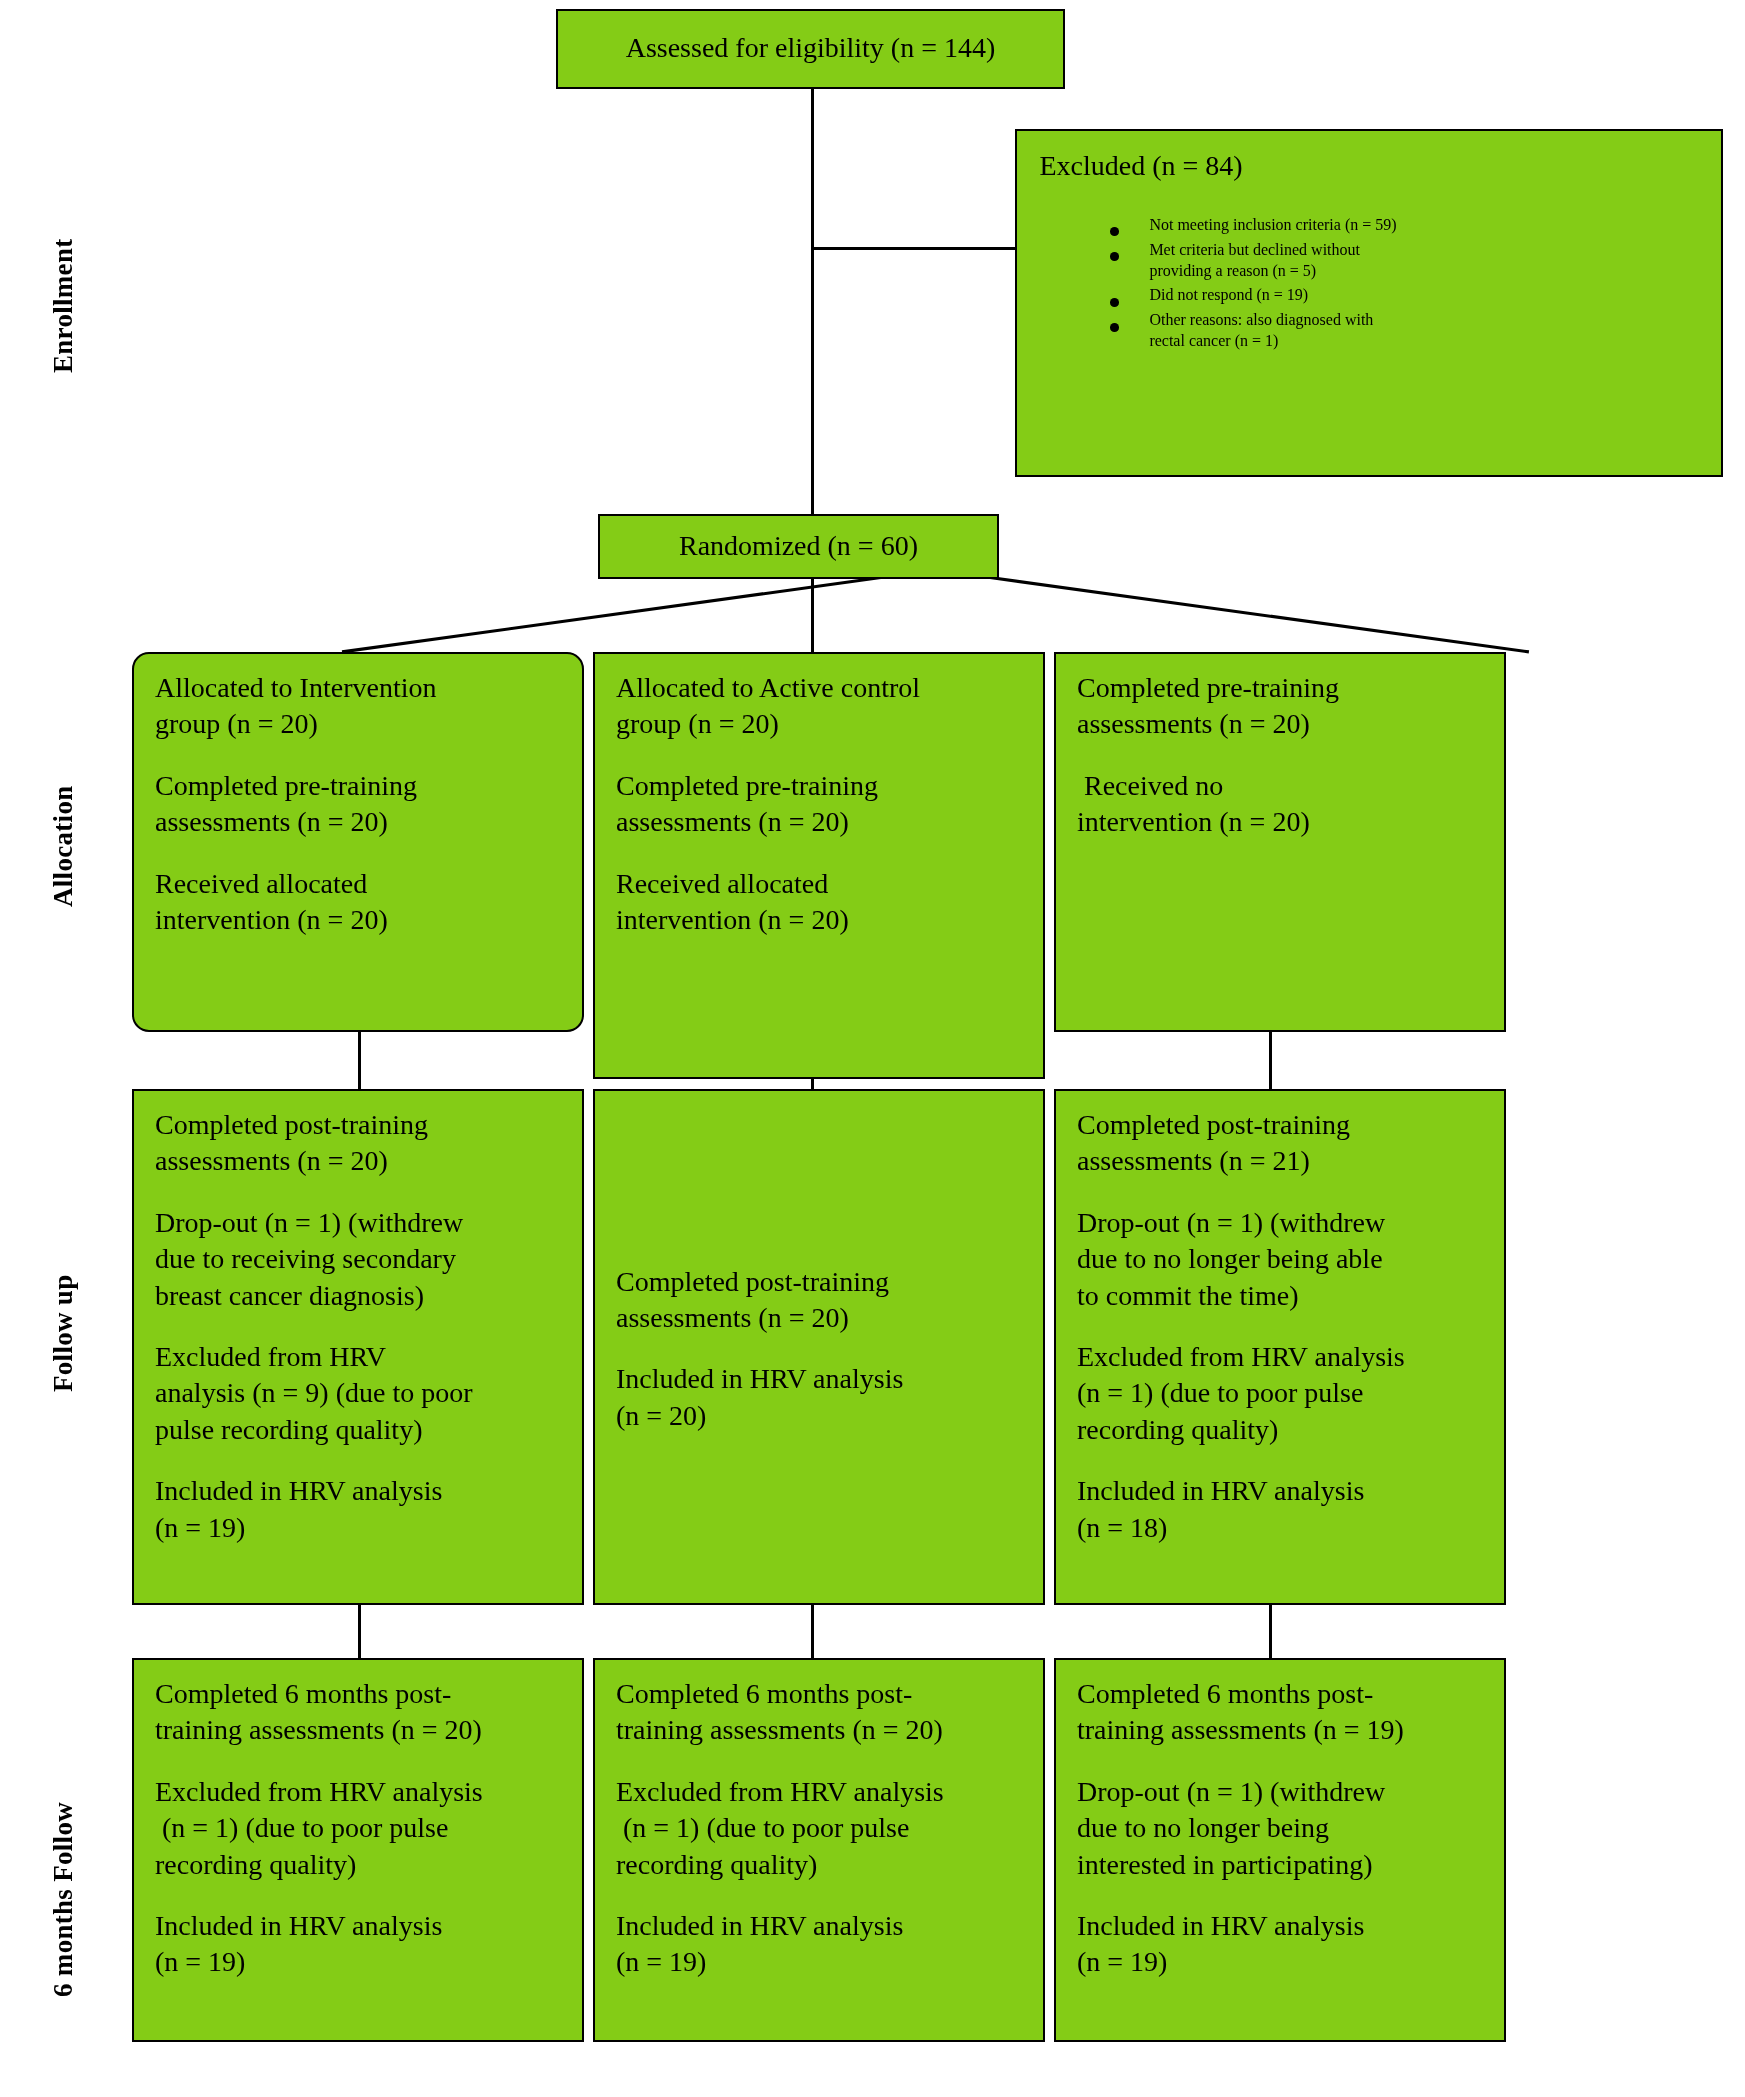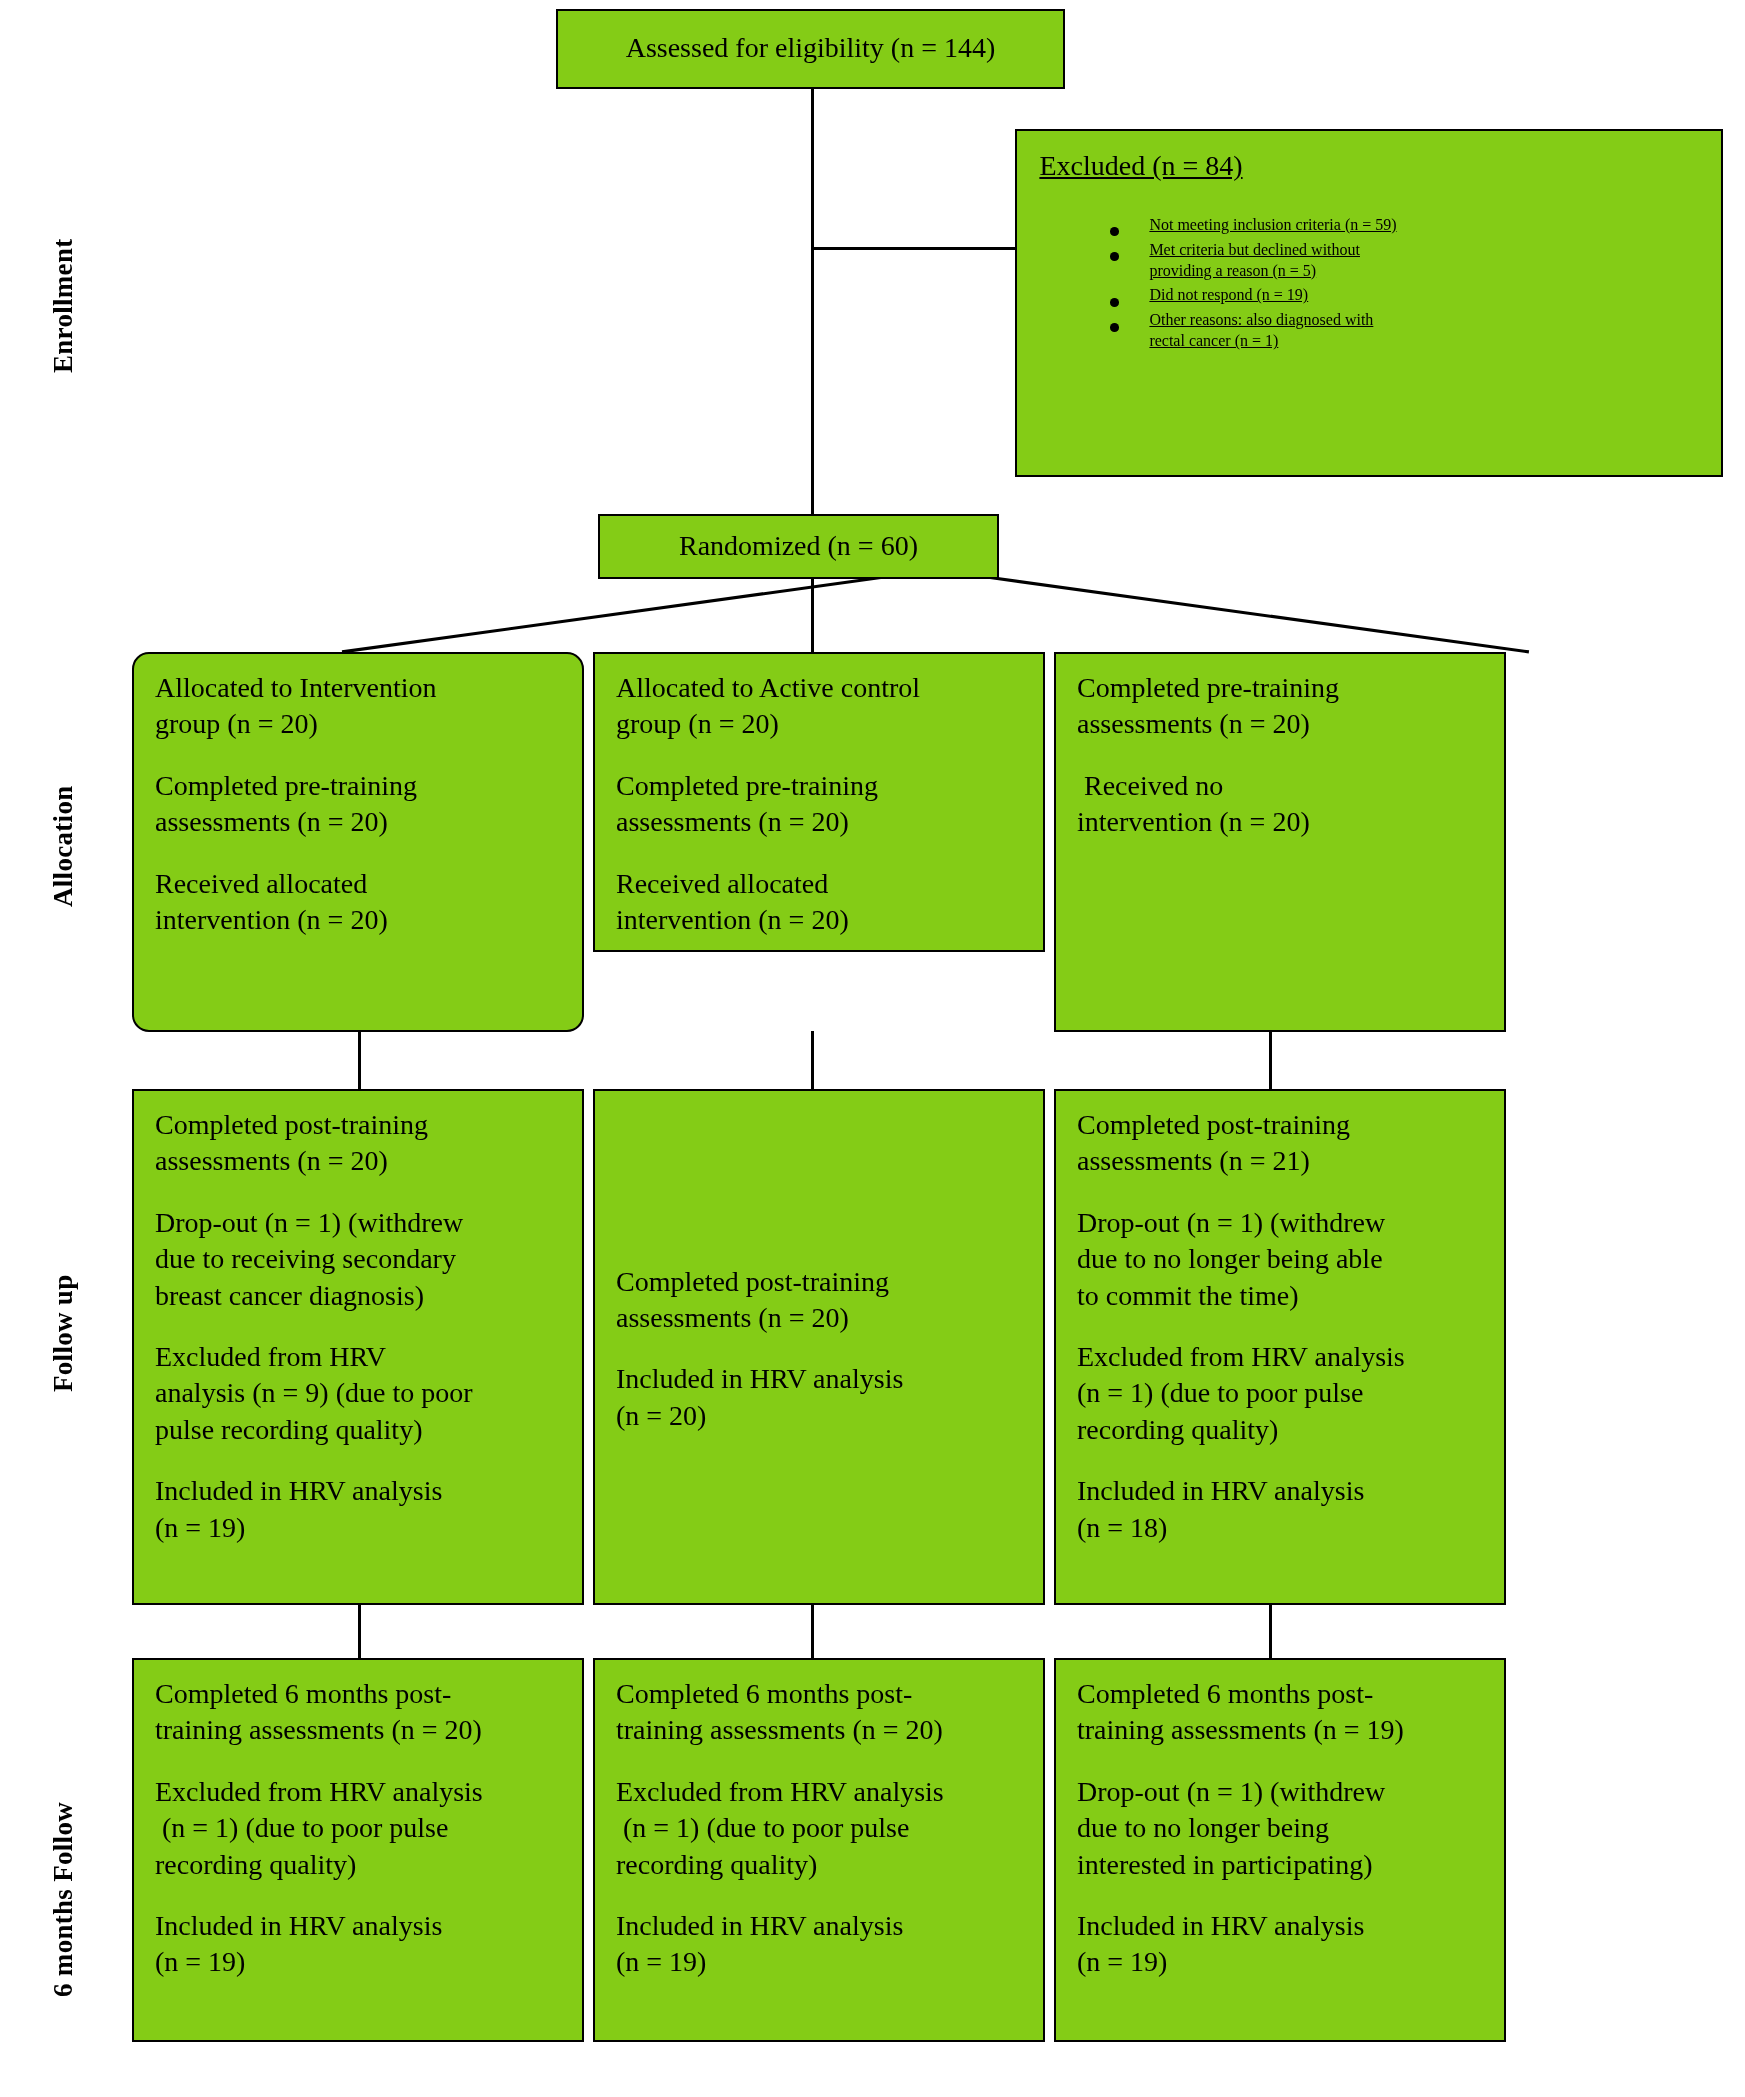--- a/index.html
+++ b/index.html
@@ -108,21 +108,21 @@
   <div class="ln vln" style="left:1269px;top:1031px;height:59px;"></div>
 
   <div class="ln vln" style="left:358px;top:1604px;height:55px;"></div>
   <div class="ln vln" style="left:811px;top:1604px;height:55px;"></div>
   <div class="ln vln" style="left:1269px;top:1604px;height:55px;"></div>
 
   <div class="node center" style="left:556px;top:8.7px;width:509px;height:80px;">
     <div class="txt">Assessed for eligibility (n = 144)</div>
   </div>
 
-  <div class="node" style="left:1015px;top:129px;width:708px;height:348px;padding:17.4px 21px 0 22.4px;text-decoration:underline;">
+  <div class="node" style="left:1015px;top:129px;width:708px;height:348px;padding:17.4px 21px 0 22.4px;">
     <div class="txt">Excluded (n = 84)</div>
     <ul class="bullets">
       <li>Not meeting inclusion criteria (n = 59)</li>
       <li>Met criteria but declined without
 providing a reason (n = 5)</li>
       <li>Did not respond (n = 19)</li>
       <li>Other reasons: also diagnosed with
 rectal cancer (n = 1)</li>
     </ul>
   </div>
@@ -133,21 +133,21 @@
 
   <div class="node pad" style="left:132px;top:652px;width:452px;height:380px;border-radius:17px;">
     <p class="para">Allocated to Intervention
 group (n = 20)</p>
     <p class="para">Completed pre-training
 assessments (n = 20)</p>
     <p class="para">Received allocated
 intervention (n = 20)</p>
   </div>
 
-  <div class="node pad" style="left:593px;top:652px;width:452px;height:300px;">
+  <div class="node pad" style="left:593px;top:652px;width:452px;height:427px;">
     <p class="para">Allocated to Active control
 group (n = 20)</p>
     <p class="para">Completed pre-training
 assessments (n = 20)</p>
     <p class="para">Received allocated
 intervention (n = 20)</p>
   </div>
 
   <div class="node pad" style="left:1054px;top:652px;width:452px;height:380px;">
     <p class="para">Completed pre-training

